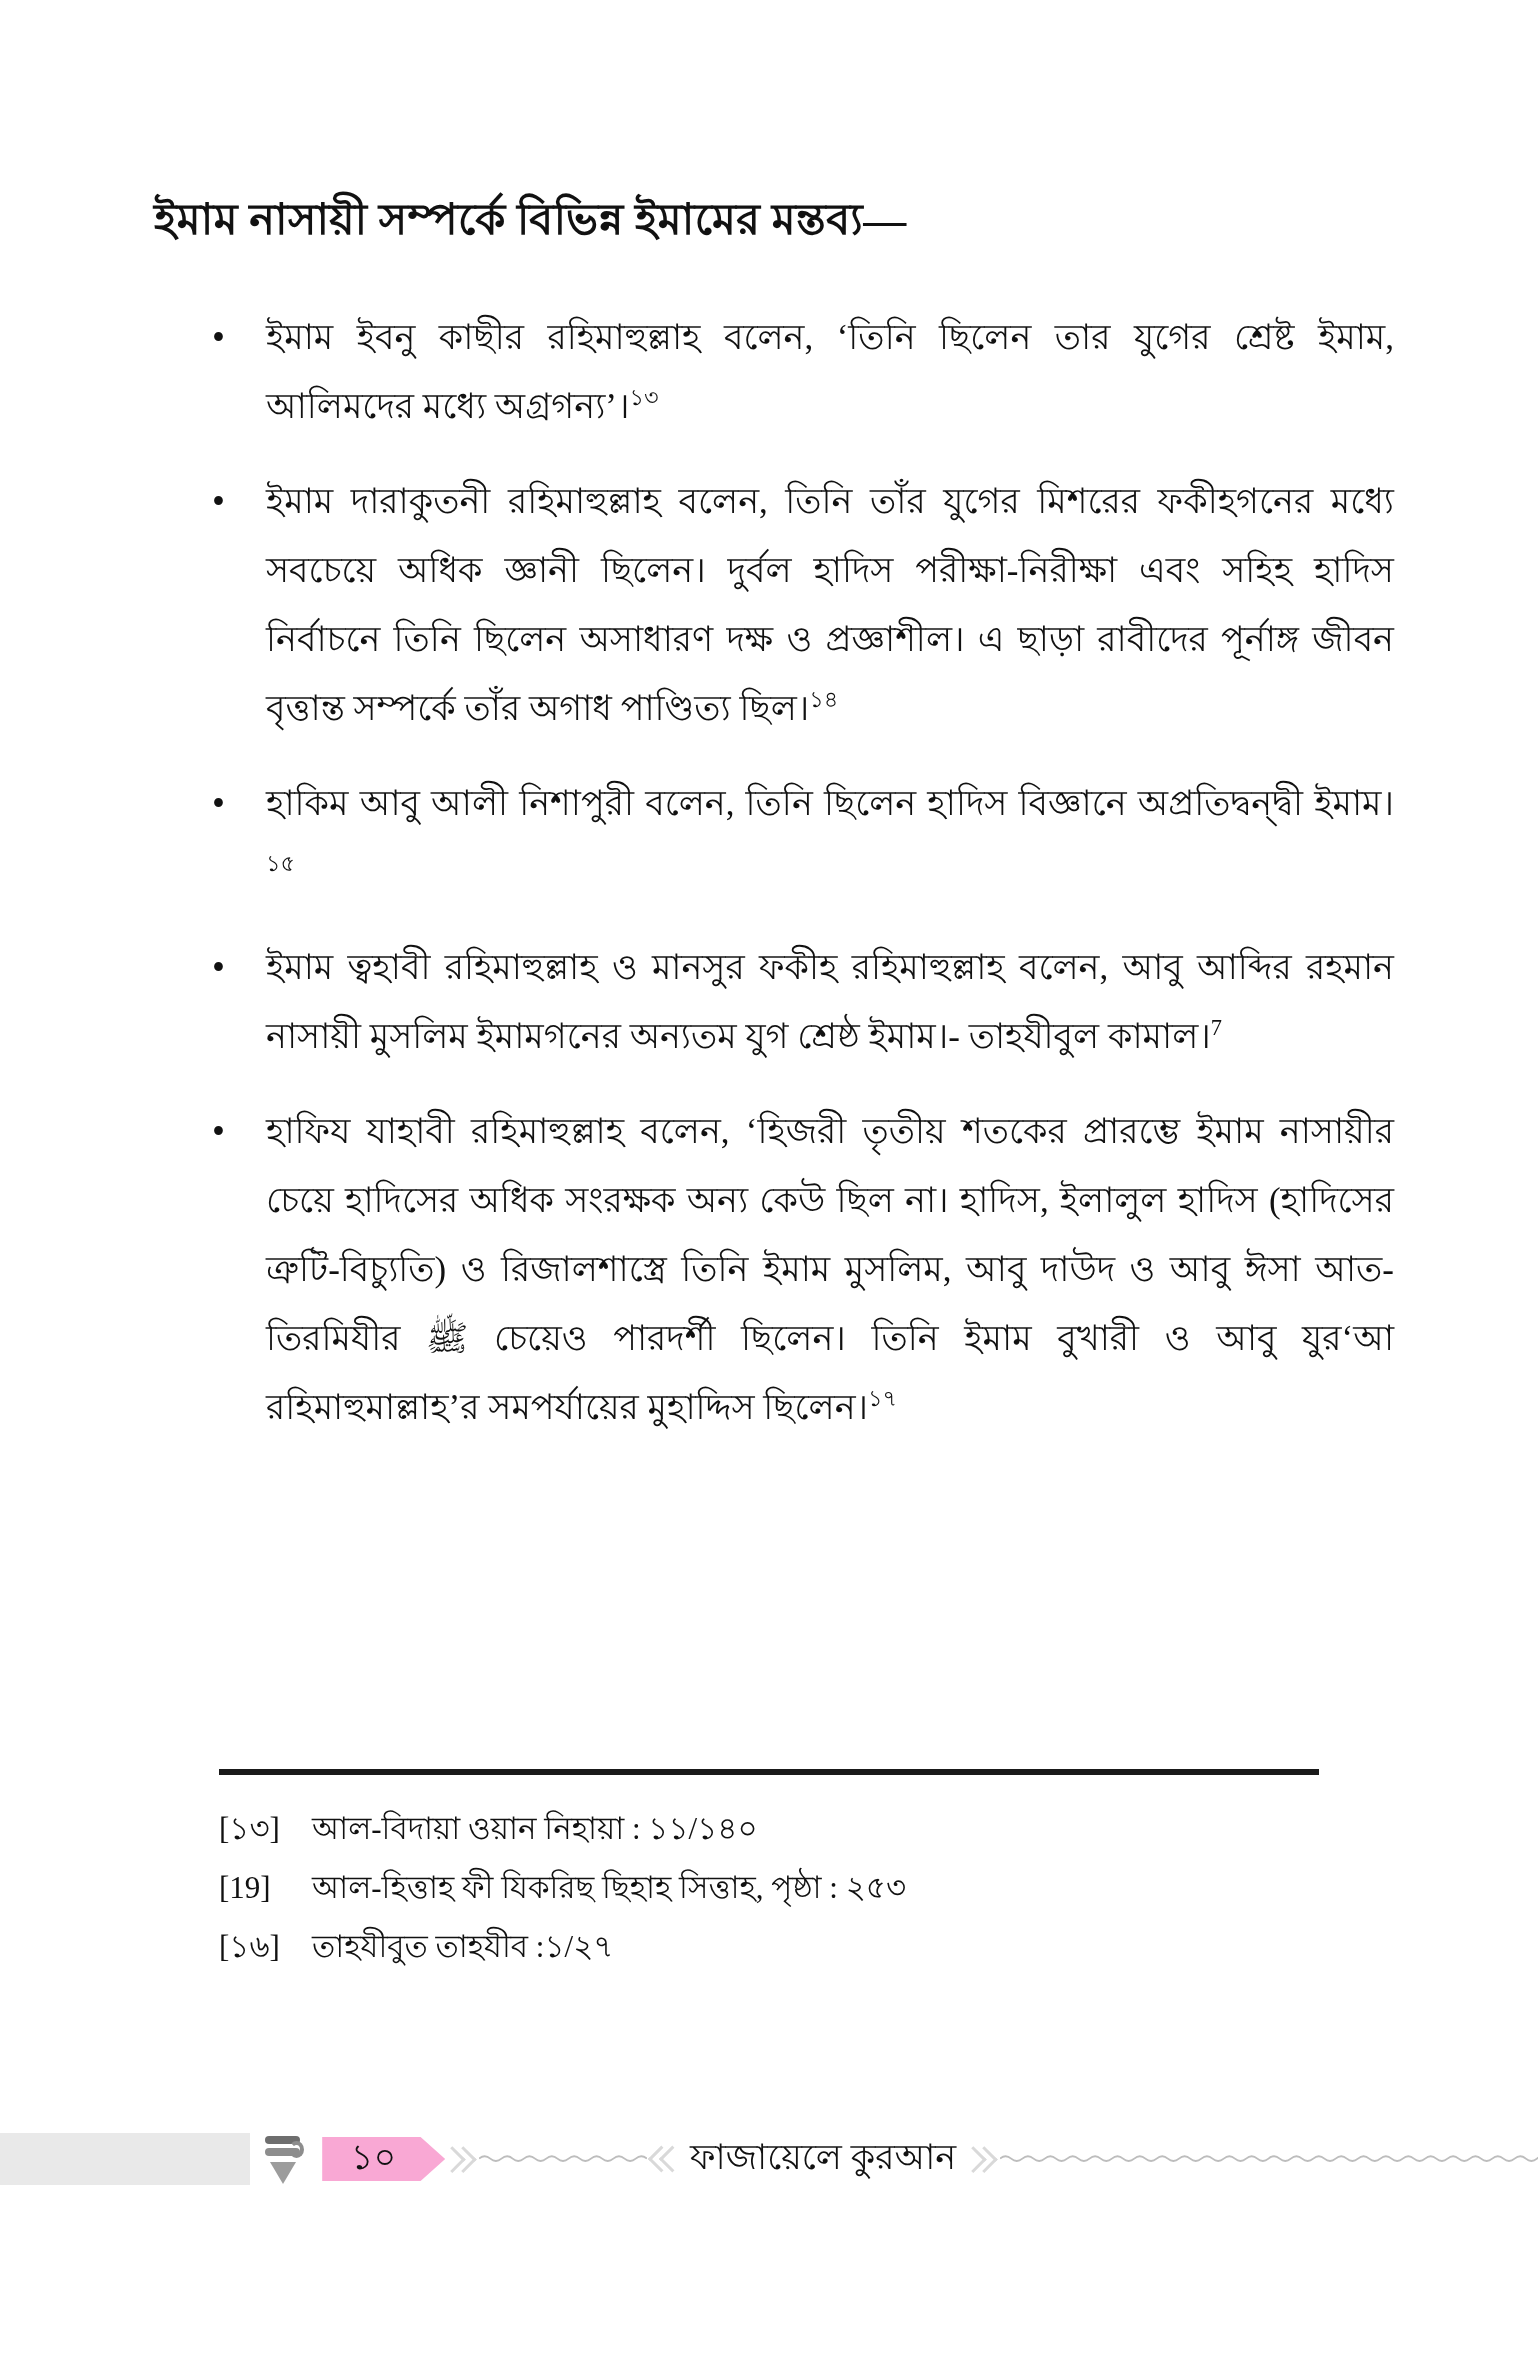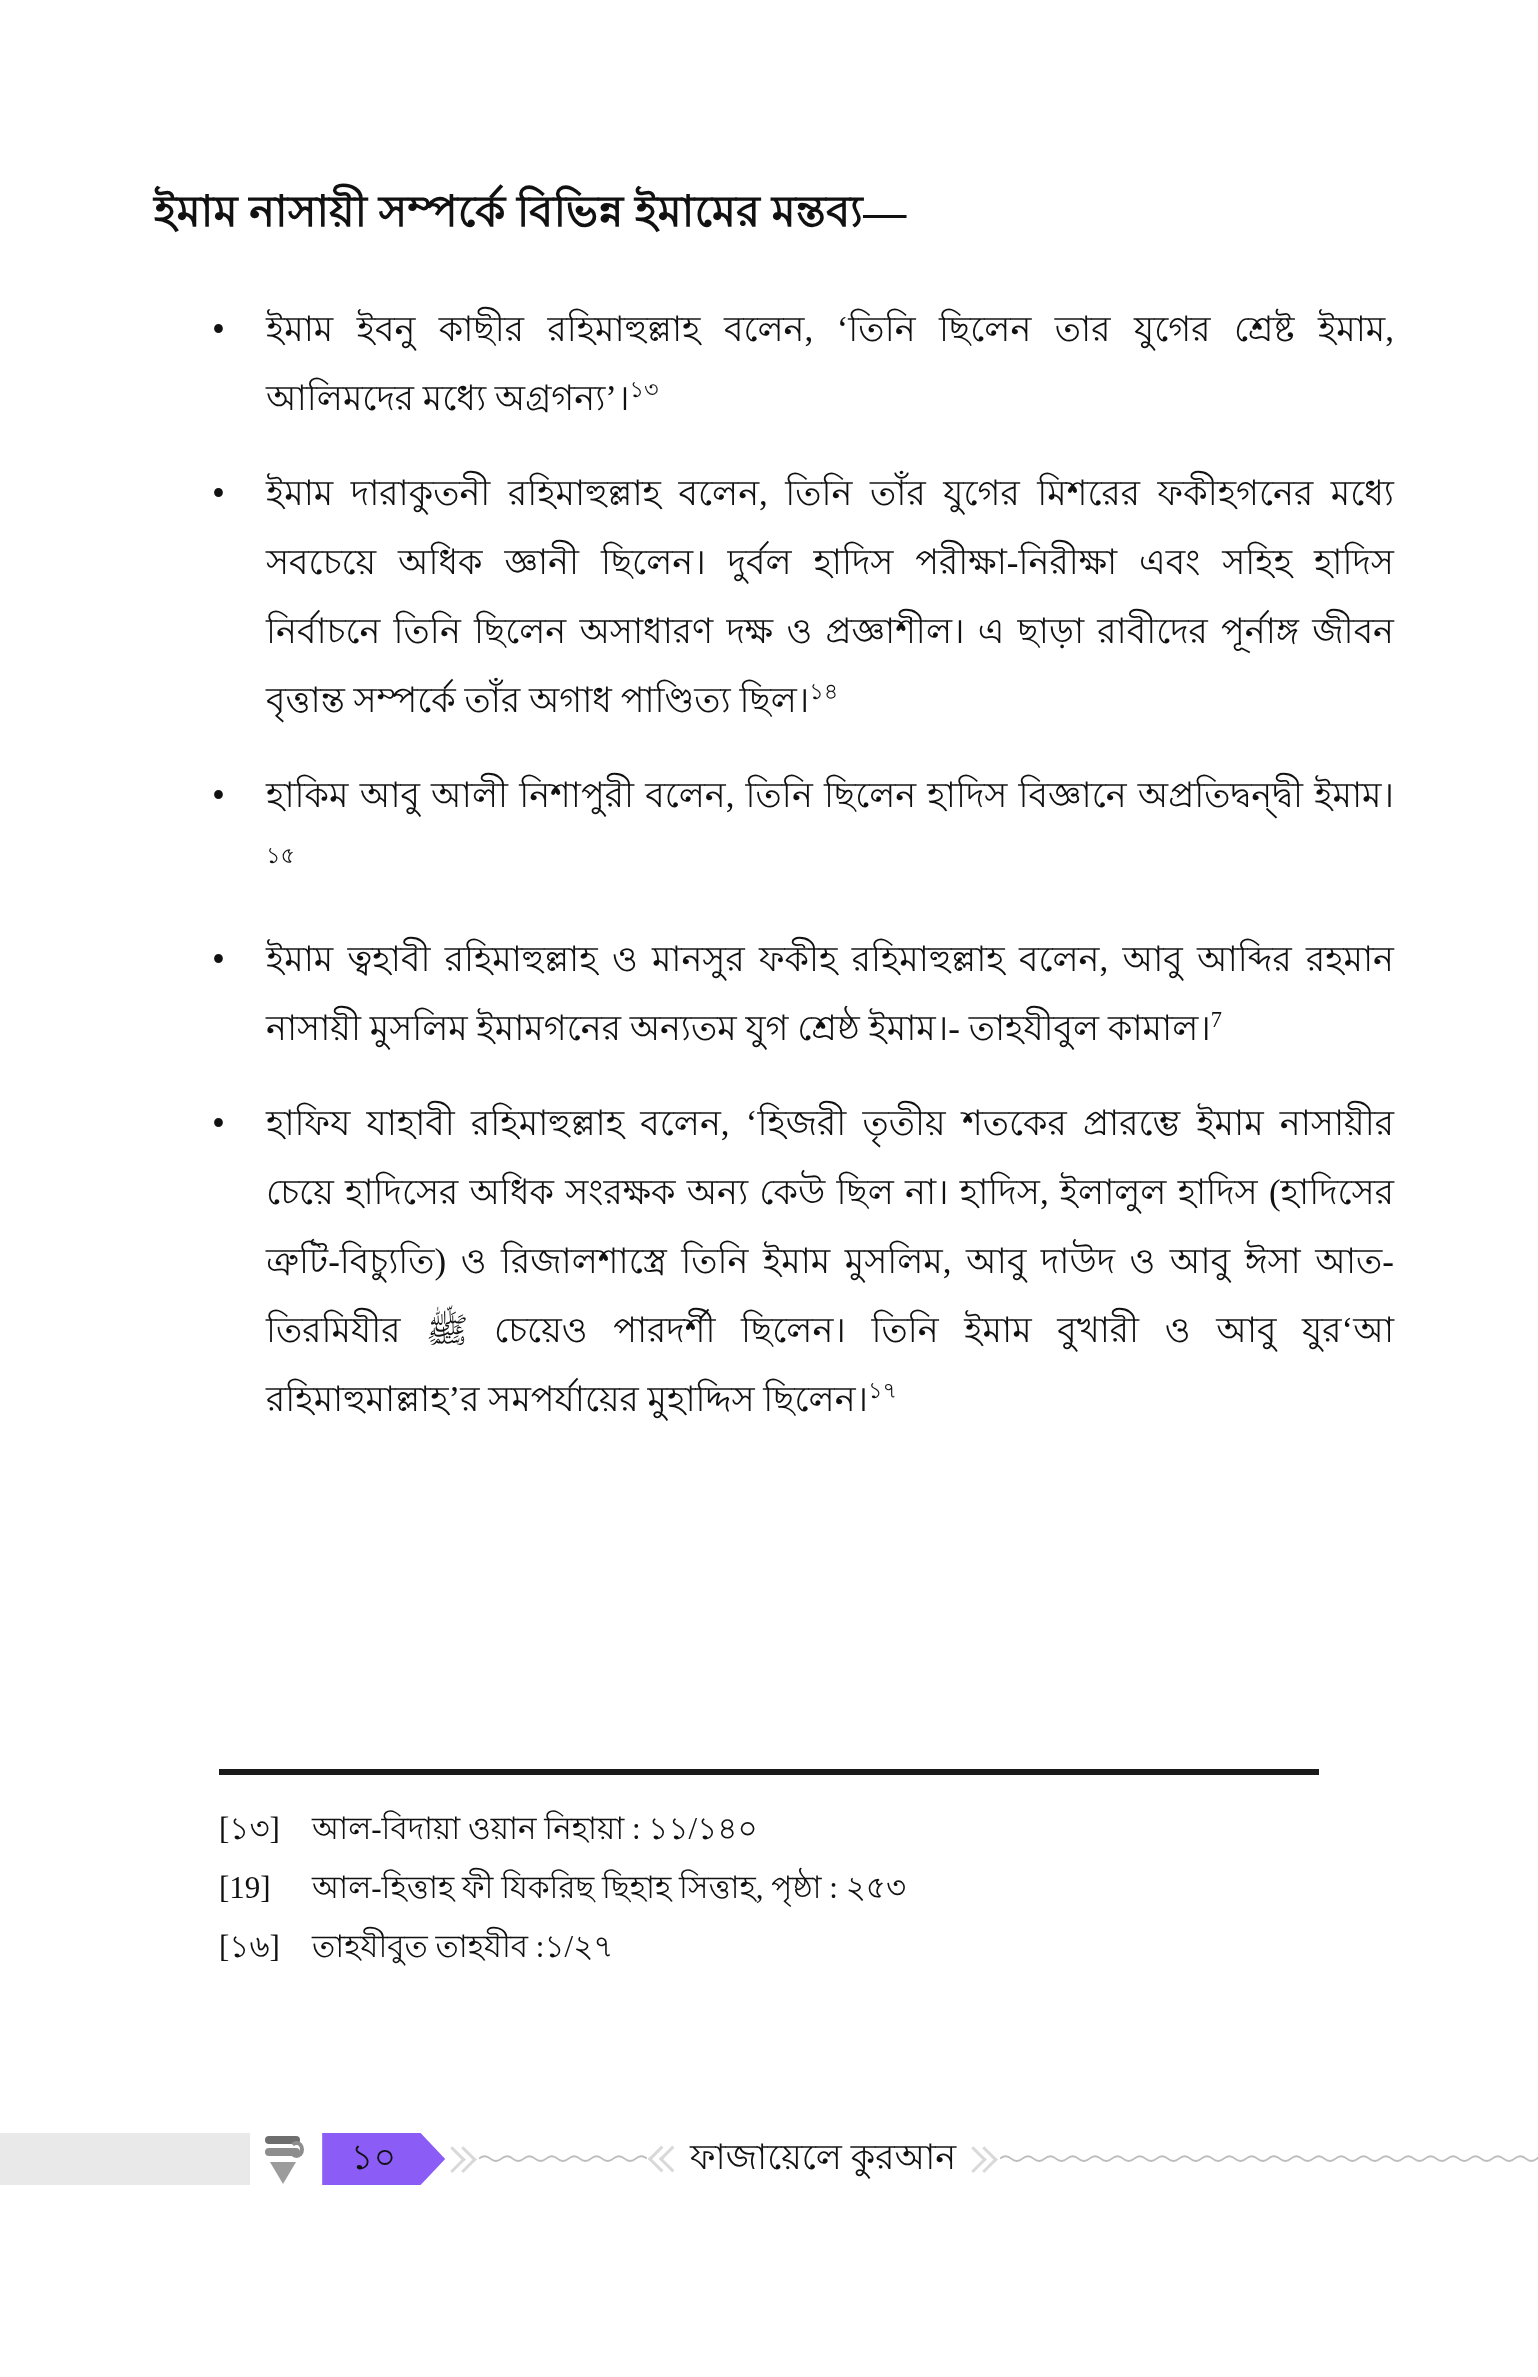--- a/index.html
+++ b/index.html
@@ -7,21 +7,21 @@
   body {
     width: 1538px;
     height: 2377px;
     position: relative;
     font-family: "Liberation Serif", "DejaVu Serif", serif;
     color: #111111;
     overflow: hidden;
   }
   .content {
     position: absolute;
-    top: 179px;
+    top: 187px;
     left: 154px;
     width: 1240px;
   }
   .page-title {
     font-size: 43px;
     font-weight: bold;
     margin-bottom: 45px;
     letter-spacing: 0.5px;
   }
   ul.remarks { list-style: none; }
@@ -115,22 +115,22 @@
   .pencil-icon .tip {
     position: absolute; top: 30px; left: 8.4px;
     width: 0; height: 0;
     border-left: 13px solid transparent;
     border-right: 13px solid transparent;
     border-top: 22.4px solid #9c9c9c;
   }
   .page-num-box {
     margin-left: 13px;
     width: 123px;
-    height: 52px;
-    background: #8b5cf6;
+    height: 44px;
+    background: #f9a8d4;
     clip-path: polygon(0 0, 80% 0, 100% 50%, 80% 100%, 0 100%);
     display: flex;
     align-items: center;
     justify-content: center;
     padding-right: 20.5px;
     font-size: 35px;
     flex: 0 0 auto;
   }
   .chevrons {
     display: flex;

